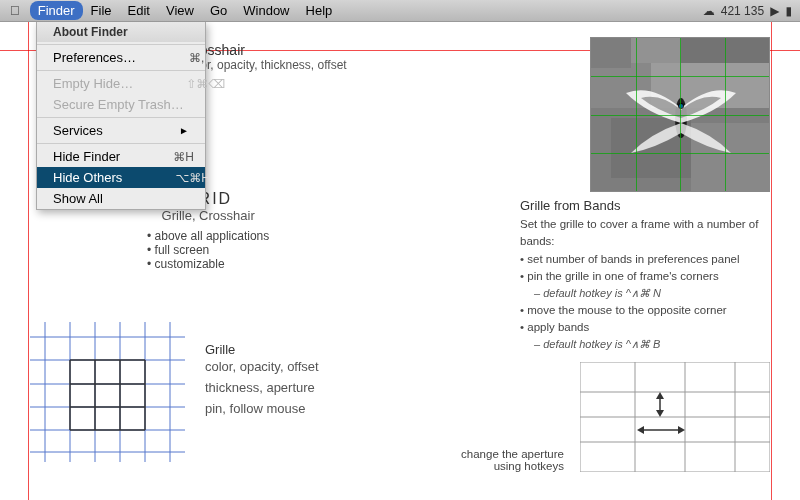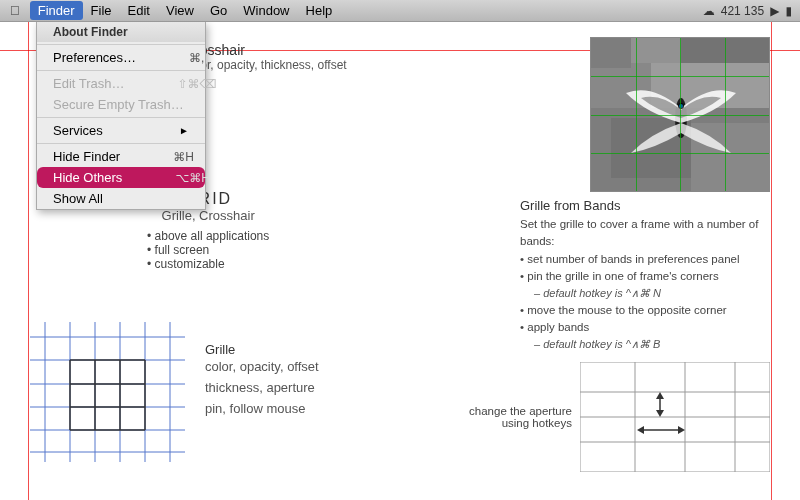--- a/index.html
+++ b/index.html
@@ -31,21 +31,21 @@
     .menu-item {
       padding: 2px 8px;
       font-size: 13px;
       color: #000;
       cursor: default;
       white-space: nowrap;
     }
     .menu-item.active {
       background: #3d6fc4;
       color: white;
-      border-radius: 3px;
+      border-radius: 8px;
     }
     .menubar-right {
       margin-left: auto;
       display: flex;
       align-items: center;
       padding-right: 8px;
       font-size: 12px;
       color: #333;
       gap: 6px;
     }
@@ -108,23 +108,22 @@
       align-items: center;
       justify-content: space-between;
       color: #000;
       white-space: nowrap;
       gap: 33px;
     }
     .dropdown-item.dimmed {
       color: #aaa;
     }
     .dropdown-item.highlighted {
-      background: #be185d;
+      background: #0c4a6e;
       color: white;
-      border-radius: 6px;
     }
     .dropdown-separator {
       height: 1px;
       background: #ccc;
       margin: 2px 0;
     }
     .dropdown-shortcut {
       font-size: 12px;
       color: #555;
       margin-left: 20px;
@@ -307,21 +306,21 @@
 
   <div id="dropdown-menu">
     <div class="dropdown-header">About Finder</div>
     <div class="dropdown-separator"></div>
     <div class="dropdown-item">
       <span>Preferences…</span>
       <span class="dropdown-shortcut">⌘,</span>
     </div>
     <div class="dropdown-separator"></div>
     <div class="dropdown-item dimmed">
-      <span>Edit Trash…</span>
+      <span>Empty Hide…</span>
       <span class="dropdown-shortcut">⇧⌘⌫</span>
     </div>
     <div class="dropdown-item dimmed">
       <span>Secure Empty Trash…</span>
     </div>
     <div class="dropdown-separator"></div>
     <div class="dropdown-item">
       <span>Services</span>
       <span class="dropdown-arrow">►</span>
     </div>
@@ -437,21 +436,21 @@
   </div>
 
   <div class="section-grille">
     <h3>Grille</h3>
     <p style="white-space:pre-line; font-size:13px; color:#555; line-height:1.6">color, opacity, offset
 thickness, aperture
 pin, follow mouse</p>
   </div>
 
   <div class="section-aperture">
-    <div style="display:flex; align-items:center; gap:8px;">
+    <div style="display:flex; align-items:flex-end; gap:16px;">
       <div style="text-align:right;">
         <p style="font-size:11.5px; color:#444;">change the aperture</p>
         <p style="font-size:11.5px; color:#444;">using hotkeys</p>
       </div>
       <svg width="190" height="110">
 
         <line x1="0" y1="0" x2="190" y2="0" stroke="#999" stroke-width="1"></line>
         <line x1="0" y1="30" x2="190" y2="30" stroke="#999" stroke-width="1"></line>
         <line x1="0" y1="55" x2="190" y2="55" stroke="#999" stroke-width="1"></line>
         <line x1="0" y1="80" x2="190" y2="80" stroke="#999" stroke-width="1"></line>

